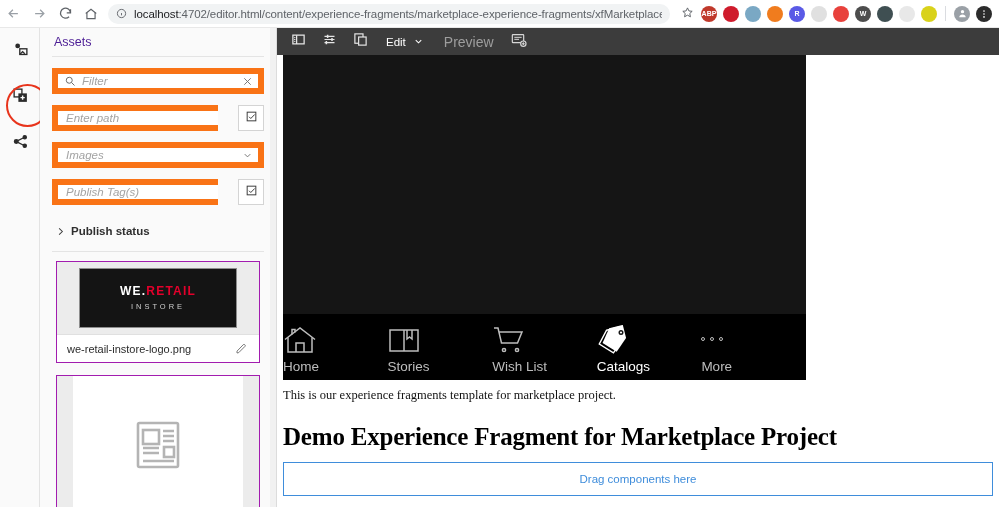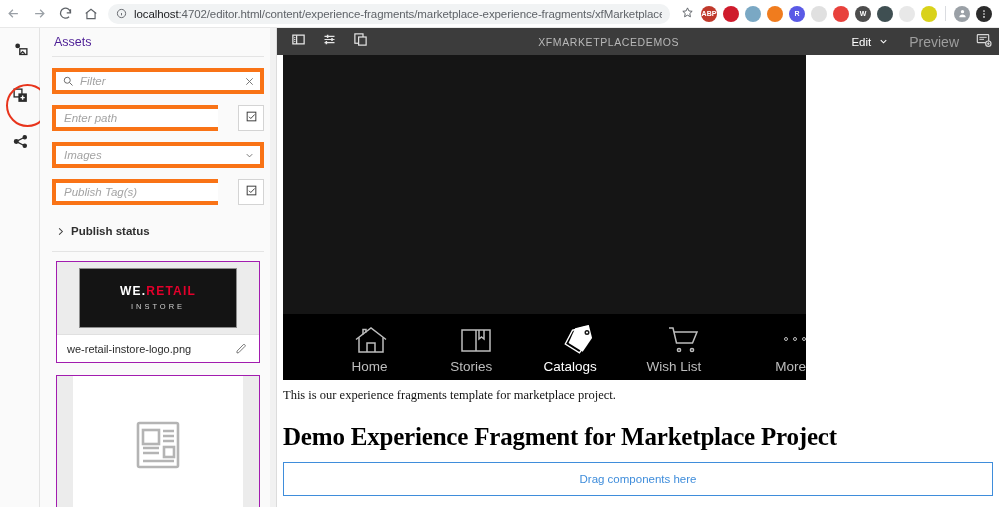--- a/index.html
+++ b/index.html
@@ -76,21 +76,21 @@
   }
   #assets-title {
     height: 28px; display: flex; align-items: center;
     padding-left: 14px;
     font-size: 12.5px; color: #4c1d95;
   }
   #assets-title-rule { height: 1px; background: #e4e4e4; margin: 0 12px; }
   .field-wrap { padding: 0 12px; margin-top: 11px; }
   .fld {
     height: 26px; background: #fff;
-    border: 4px solid #f97316;
+    border: 6px solid #f97316;
     display: flex; align-items: center;
     font-size: 11.5px; color: #9a9a9a;
   }
   .fld .ph { font-style: italic; color: #a3a3a3; flex: 1 1 auto; overflow:hidden; white-space:nowrap; }
   .fld .lead-ic { width: 24px; flex:none; display:flex; align-items:center; justify-content:center; color:#6d6d6d; }
   .fld .trail-ic { width: 22px; flex:none; display:flex; align-items:center; justify-content:center; color:#6d6d6d; }
   .fld-group { display: flex; gap: 20px; }
   .fld-group .fld { flex: 1 1 auto; border-right: none; padding-left: 8px; }
   .picker-btn {
     width: 26px; height: 26px; flex: none;
@@ -186,21 +186,21 @@
     background: #151515;
   }
   #xf-navbar {
     position: absolute; left: 6px; top: 259px; width: 523px; height: 66px;
     background: #000000;
     display: flex; align-items: flex-end;
   }
   .navcell {
     flex: 1 1 0; height: 100%;
     display: flex; flex-direction: column;
-    align-items: flex-end; justify-content: flex-end;
+    align-items: flex-start; justify-content: flex-end;
     padding-bottom: 6px;
     color: #bdbdbd;
   }
   .navcell.active { color: #ffffff; }
   .navcell .nic { height: 32px; display: flex; align-items: flex-end; justify-content: center; }
   .navcell .nlbl { font-size: 13.5px; margin-top: 4px; }
   .dots { display: flex; align-items: center; gap: 5px; height: 32px; }
   .dots i { width: 4px; height: 4px; border: 1px solid #bdbdbd; border-radius: 50%; display: block; }
 
   #xf-body { position: absolute; left: 6px; top: 333px; width: 710px; }
@@ -474,21 +474,20 @@
     </span>
   </div>
   <div class="tb-ic">
     <span>
       <svg width="15" height="15" viewBox="0 0 24 24" fill="none" stroke="currentColor" stroke-width="1.9">
           <rect x="3" y="3" width="13" height="15"></rect>
           <rect x="9" y="8" width="12" height="13" fill="#3c3c3c"></rect>
         </svg>
     </span>
   </div>
-  <div id="tb-title">XFMARKETPLACEDEMOS</div>
   <div id="tb-edit">
     <span>Edit</span>
     <span class="chev">
       <svg width="11" height="11" viewBox="0 0 24 24" fill="none" stroke="currentColor" stroke-width="2.2">
           <path d="M6 9l6 6 6-6"></path>
         </svg>
     </span>
   </div>
   <div id="tb-preview">Preview</div>
   <div id="tb-annotate">
@@ -522,39 +521,39 @@
     <div class="navcell">
       <span class="nic">
         <svg width="32" height="28" viewBox="0 0 32 28" fill="none" stroke="currentColor" stroke-width="1.5">
           <rect x="2" y="3" width="28" height="21"></rect>
           <path d="M16 3v21"></path>
           <path d="M19 3v9l2.5-2 2.5 2V3"></path>
         </svg>
       </span>
       <span class="nlbl">Stories</span>
     </div>
+    <div class="navcell">
+      <span class="nic">
+        <svg width="34" height="30" viewBox="0 0 34 30" fill="none" stroke="currentColor" stroke-width="1.5">
+          <path d="M2 3h4l3.5 15h16L30 7H7"></path>
+          <circle cx="12" cy="25" r="1.6"></circle>
+          <circle cx="25" cy="25" r="1.6"></circle>
+        </svg>
+      </span>
+      <span class="nlbl">Wish List</span>
+    </div>
     <div class="navcell active">
       <span class="nic">
         <svg width="34" height="30" viewBox="0 0 34 30" fill="none">
           <path d="M14.5 2.5L28.5 2l.5 13.5-12 11.5-12-11.5z" fill="#fff" transform="rotate(-12 17 14)"></path>
           <path d="M11.5 4.5L25 4l.5 13-12 11-12-11.5z" fill="none" stroke="#fff" stroke-width="1.4" transform="rotate(-12 14 14)"></path>
           <circle cx="24" cy="7.5" r="1.8" fill="none" stroke="#151515" stroke-width="1.4"></circle>
         </svg>
       </span>
       <span class="nlbl">Catalogs</span>
-    </div>
-    <div class="navcell">
-      <span class="nic">
-        <svg width="34" height="30" viewBox="0 0 34 30" fill="none" stroke="currentColor" stroke-width="1.5">
-          <path d="M2 3h4l3.5 15h16L30 7H7"></path>
-          <circle cx="12" cy="25" r="1.6"></circle>
-          <circle cx="25" cy="25" r="1.6"></circle>
-        </svg>
-      </span>
-      <span class="nlbl">Wish List</span>
     </div>
     <div class="navcell">
       <span class="nic">
         <span class="dots">
             <i></i>
             <i></i>
             <i></i>
           </span>
       </span>
       <span class="nlbl">More</span>

